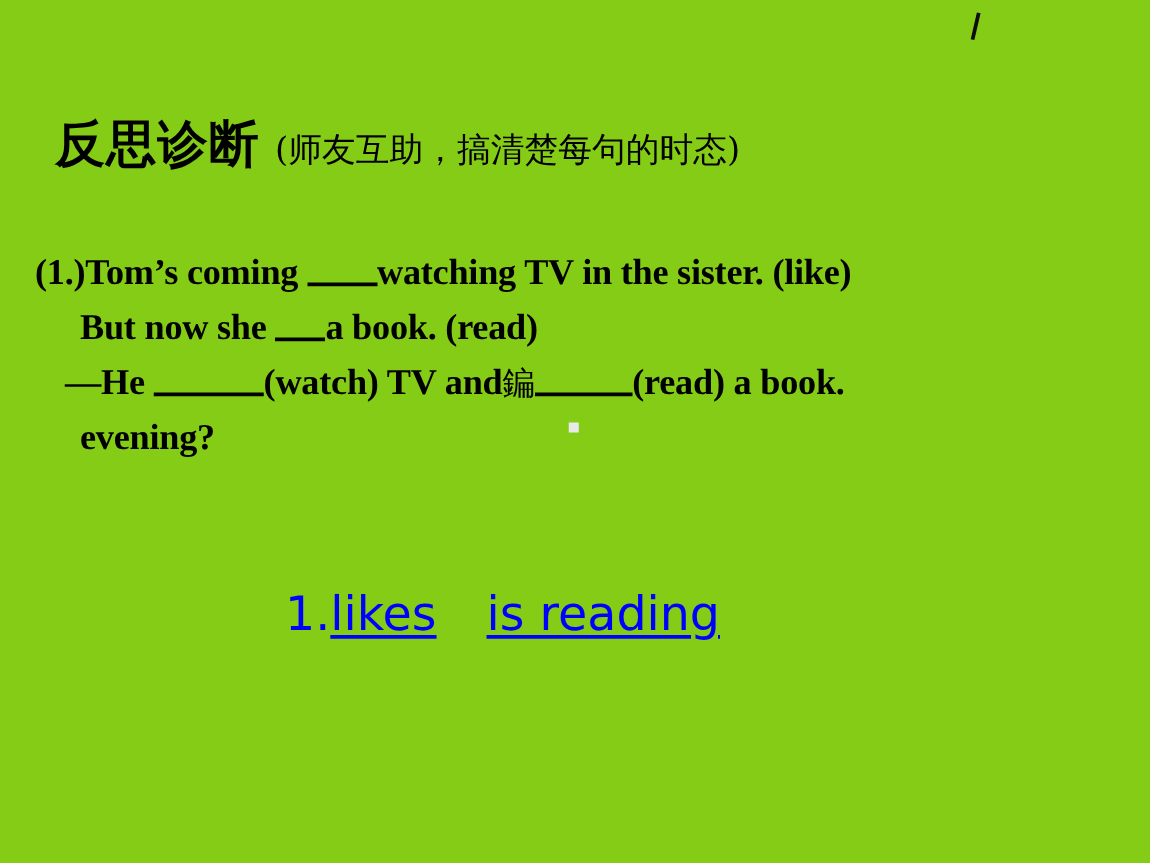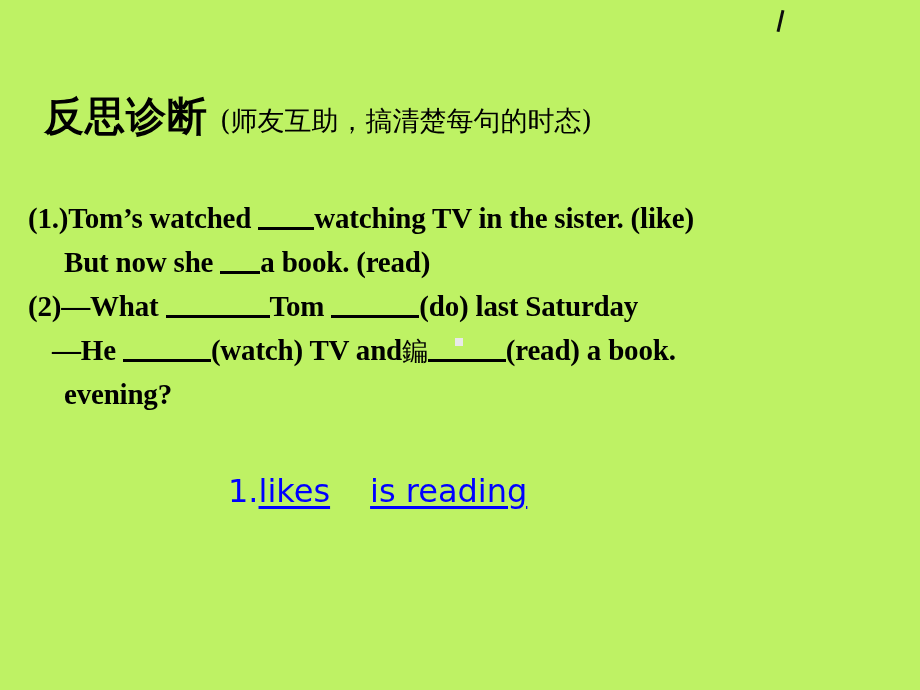--- a/index.html
+++ b/index.html
@@ -4,21 +4,21 @@
 <style>
   html, body {
     margin: 0;
     padding: 0;
     background: #ffffff;
   }
   #slide {
     position: relative;
     width: 920px;
     height: 690px;
-    background: #bef264;
+    background: #84cc16;
     overflow: hidden;
     font-family: "Liberation Serif", "DejaVu Serif", serif;
     color: #000000;
     text-decoration: underline;
   }
 
   
   .stray-mark {
     position: absolute;
     left: 779px;
@@ -100,21 +100,21 @@
   }
 
   
   .answers {
     position: absolute;
     left: 228px;
     top: 455px;
     color: #0000ff;
     font-family: "DejaVu Sans", "Liberation Sans", sans-serif;
     font-weight: 400;
-    font-size: 32px;
+    font-size: 38px;
     line-height: 72px;
     white-space: nowrap;
   }
   .ans-line { height: 72px; }
   .ans-num { text-decoration: none; }
   .ans-word {
     text-decoration: underline;
     text-underline-offset: 4px;
   }
   .ans-line-2 { padding-left: 12px; }
@@ -131,25 +131,24 @@
 
   <div class="stray-mark"></div>
   <div class="gray-artifact"></div>
 
   <div class="heading">
     <span class="heading-main">反思诊断</span><span class="heading-sub">(师友互助，搞清楚每句的时态)</span>
   </div>
 
   <div class="questions">
 
-    <div class="q-line"><span>(1.)</span><span>Tom’s watched </span><span class="blank b-3"></span><span>watching TV in the sister. (like)</span></div>
+    <div class="q-line"><span>(1.)</span><span>Tom’s coming </span><span class="blank b-3"></span><span>watching TV in the sister. (like)</span></div>
 
     <div class="q-line q-indent-1"><span>But now she </span><span class="blank b-2"></span><span>a book. (read)</span></div>
 
-    <div class="q-line"><span>(2)</span><span>—What </span><span class="blank b-7"></span><span>Tom </span><span class="blank b-6"></span><span>(do) last Saturday</span></div>
 
     <div class="q-line q-indent-2"><span>—He </span><span class="blank b-6"></span><span>(watch) TV and</span><span class="cjk-glyph">鍽</span><span class="blank b-5"></span><span>(read) a book.</span></div>
 
     <div class="q-line q-indent-1"><span>evening?</span></div>
 
 
   </div>
 
   <div class="answers">
 

